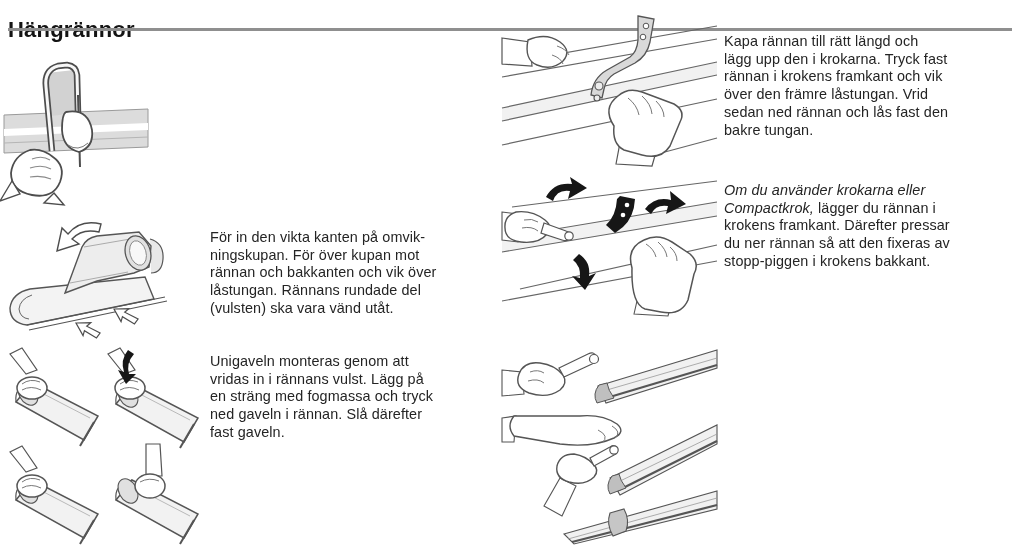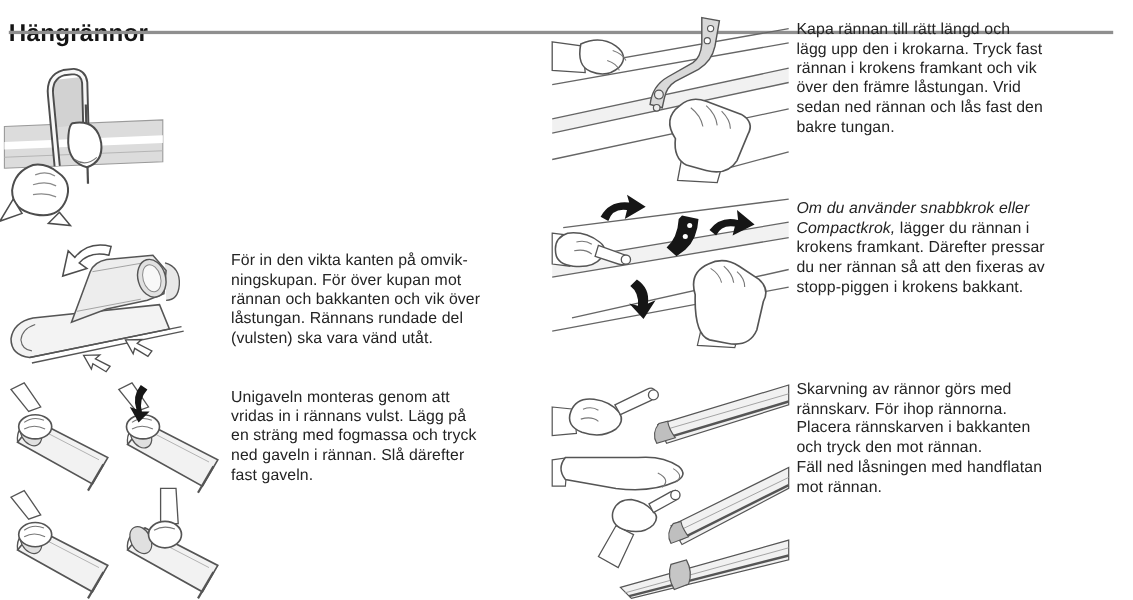--- a/index.html
+++ b/index.html
@@ -163,33 +163,27 @@
 rännan och bakkanten och vik över
 låstungan. Rännans rundade del
 (vulsten) ska vara vänd utåt.</p>
 
   <p class="step-text" style="left:210px;top:353px">Unigaveln monteras genom att
 vridas in i rännans vulst. Lägg på
 en sträng med fogmassa och tryck
 ned gaveln i rännan. Slå därefter
 fast gaveln.</p>
 
-  <p class="step-text" style="left:724px;top:19px">Kapa rännan till rätt längd och
+  <p class="step-text" style="left:724px;top:33px">Kapa rännan till rätt längd och
 lägg upp den i krokarna. Tryck fast
 rännan i krokens framkant och vik
 över den främre låstungan. Vrid
 sedan ned rännan och lås fast den
 bakre tungan.</p>
 
-  <p class="step-text" style="left:724px;top:182px"><em>Om du använder snabbkrok eller
+  <p class="step-text" style="left:724px;top:182px"><em>Om du använder krokarna eller
 Compactkrok,</em><span> lägger du rännan i
 krokens framkant. Därefter pressar
 du ner rännan så att den fixeras av
 stopp-piggen i krokens bakkant.</span></p>
 
-  <p class="step-text" style="left:724px;top:346px">Skarvning av rännor görs med
-rännskarv. För ihop rännorna.
-Placera rännskarven i bakkanten
-och tryck den mot rännan.
-Fäll ned låsningen med handflatan
-mot rännan.</p>
 
 </div>
 
 </body></html>

